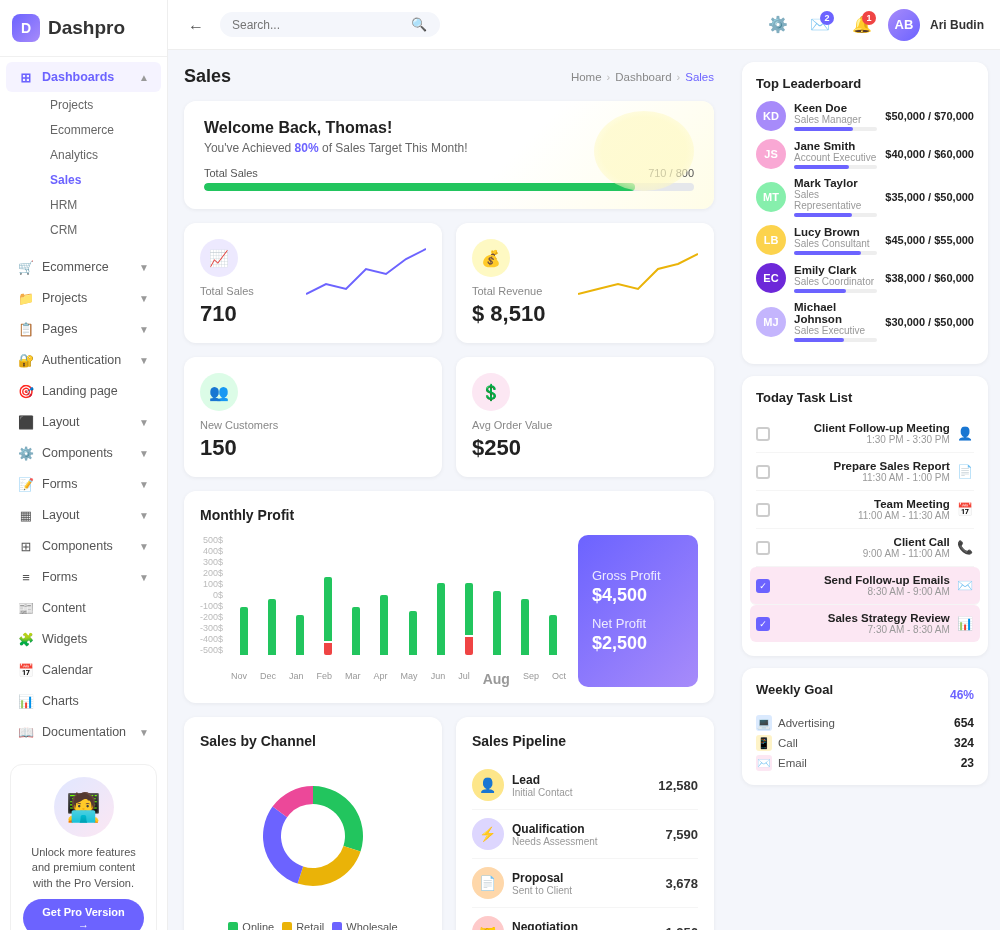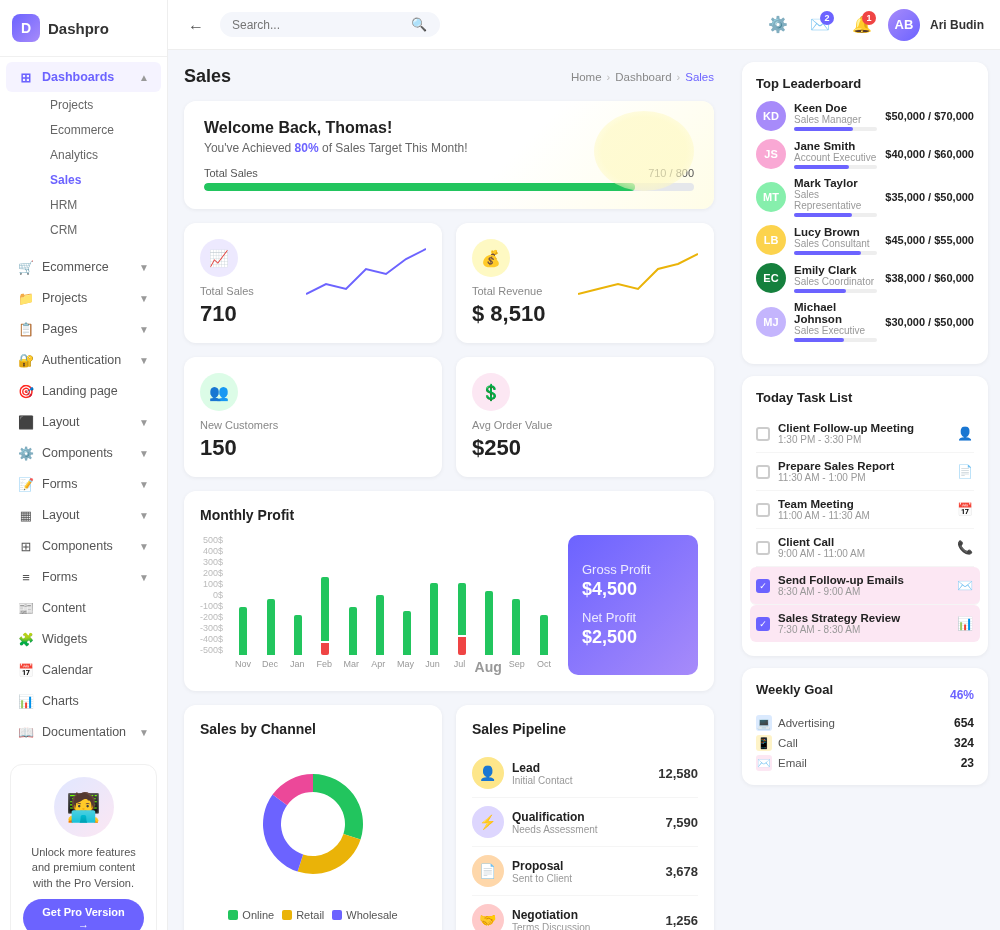--- a/index.html
+++ b/index.html
@@ -10,21 +10,21 @@
     .sidebar { width: 168px; background: #fff; border-right: 1px solid #eee; display: flex; flex-direction: column; overflow-y: auto; flex-shrink: 0; }
     .main { flex: 1; display: flex; flex-direction: column; overflow: hidden; }
     .topbar { height: 50px; background: #fff; border-bottom: 1px solid #eee; display: flex; align-items: center; padding: 0 16px; gap: 12px; flex-shrink: 0; }
     .content { flex: 1; display: flex; overflow: hidden; }
     .center { flex: 1; overflow-y: auto; padding: 16px; }
     .right-panel { width: 270px; overflow-y: auto; padding: 12px; background: #f4f6fb; flex-shrink: 0; }
 
     
     .sidebar-logo { display: flex; align-items: center; gap: 8px; padding: 14px 12px; border-bottom: 1px solid #f0f0f0; }
     .logo-icon { width: 28px; height: 28px; background: linear-gradient(135deg, #6c63ff, #a78bfa); border-radius: 8px; display: flex; align-items: center; justify-content: center; color: #fff; font-size: 14px; font-weight: bold; }
-    .logo-text { font-size: 15px; font-weight: 700; color: #333; }
+    .logo-text { font-size: 19px; font-weight: 700; color: #333; }
     .sidebar-section { padding: 4px 0; }
     .sidebar-item { display: flex; align-items: center; justify-content: space-between; padding: 7px 12px; cursor: pointer; color: #555; font-size: 12.5px; border-radius: 6px; margin: 1px 6px; }
     .sidebar-item.active { color: #6c63ff; font-weight: 600; background: #f5f3ff; }
     .sidebar-item-left { display: flex; align-items: center; gap: 8px; }
     .sidebar-icon { width: 16px; height: 16px; display: flex; align-items: center; justify-content: center; font-size: 13px; }
     .sidebar-sub { padding-left: 36px; }
     .sidebar-sub-item { padding: 5px 8px; cursor: pointer; color: #666; font-size: 12px; border-radius: 4px; margin: 1px 6px; }
     .sidebar-sub-item.active { color: #6c63ff; font-weight: 600; }
     .chevron { font-size: 10px; color: #999; }
 
@@ -114,36 +114,36 @@
     .lb-amount { font-size: 11px; font-weight: 700; color: #222; text-align: right; }
     .lb-progress-bg { height: 4px; background: #eee; border-radius: 4px; margin-top: 2px; }
     .lb-progress-fill { height: 100%; border-radius: 4px; }
 
     
     .task-row { display: flex; align-items: center; gap: 8px; padding: 7px 0; border-bottom: 1px solid #f5f5f5; }
     .task-row:last-child { border-bottom: none; }
     .task-row.highlighted { background: #fce7f3; border-radius: 6px; padding: 7px 6px; margin: 0 -6px; }
     .task-checkbox { width: 14px; height: 14px; border: 2px solid #ccc; border-radius: 3px; flex-shrink: 0; display: flex; align-items: center; justify-content: center; }
     .task-checkbox.checked { background: #6c63ff; border-color: #6c63ff; color: #fff; font-size: 9px; }
-    .task-text { flex: 1; }
+    .task-text { flex: 1; text-align: right; }
     .task-title { font-size: 11.5px; font-weight: 600; color: #222; }
     .task-time { font-size: 10px; color: #999; }
     .task-icon { color: #bbb; font-size: 13px; }
 
     
     .weekly-header { display: flex; justify-content: space-between; align-items: center; margin-bottom: 8px; }
     .weekly-percent { font-size: 12px; font-weight: 700; color: #6c63ff; }
     .gauge-area { display: flex; flex-direction: column; align-items: center; margin-bottom: 8px; }
     .gauge-label { font-size: 15px; font-weight: 700; color: #333; margin-top: -24px; }
     .weekly-stats { display: flex; flex-direction: column; gap: 4px; }
     .wstat-row { display: flex; align-items: center; justify-content: space-between; }
     .wstat-left { display: flex; align-items: center; gap: 6px; font-size: 11.5px; color: #555; }
     .wstat-icon { width: 16px; height: 16px; border-radius: 3px; display: flex; align-items: center; justify-content: center; font-size: 11px; }
     .wstat-value { font-size: 12px; font-weight: 700; color: #222; }
-    .bar-chart-labels { display: flex; gap: 3px; margin-top: 4px; }
+    .bar-chart-labels { display: flex; gap: 13px; margin-top: 16px; }
     .bar-chart-yaxis { display: flex; flex-direction: column; justify-content: space-between; height: 120px; margin-right: 4px; }
     .yaxis-label { font-size: 9px; color: #bbb; text-align: right; }
 
     
     .mini-bars { display: flex; align-items: flex-end; gap: 2px; height: 60px; }
     .mini-bar { border-radius: 2px 2px 0 0; flex: 1; }
 
     .scrollbar-hide::-webkit-scrollbar { display: none; }
     .scrollbar-hide { scrollbar-width: none; }
   </style>
@@ -631,21 +631,21 @@
       <div class="lb-info">
         <div class="lb-name">Lucy Brown</div>
         <div class="lb-role">Sales Consultant</div>
         <div class="lb-progress-bg">
           <div class="lb-progress-fill" style="width:81%;background:#6c63ff;"></div>
         </div>
       </div>
       <div class="lb-amount">$45,000 / $55,000</div>
     </div>
               <div class="lb-row">
-      <div class="lb-avatar" style="background:#15803d;">EC</div>
+      <div class="lb-avatar" style="background:#6d28d9;">EC</div>
       <div class="lb-info">
         <div class="lb-name">Emily Clark</div>
         <div class="lb-role">Sales Coordinator</div>
         <div class="lb-progress-bg">
           <div class="lb-progress-fill" style="width:63%;background:#6c63ff;"></div>
         </div>
       </div>
       <div class="lb-amount">$38,000 / $60,000</div>
     </div>
               <div class="lb-row">

